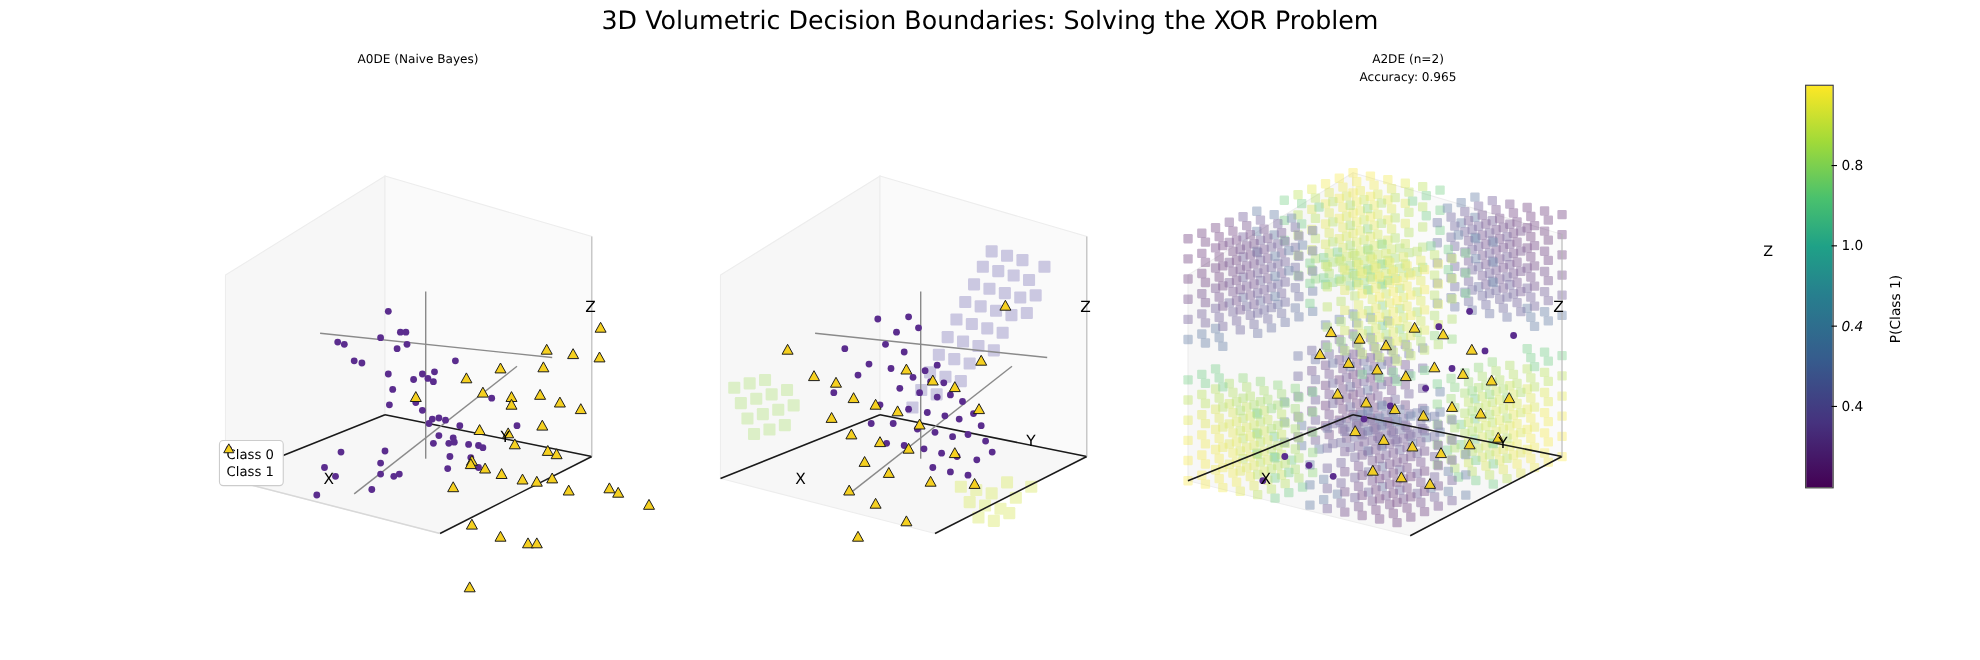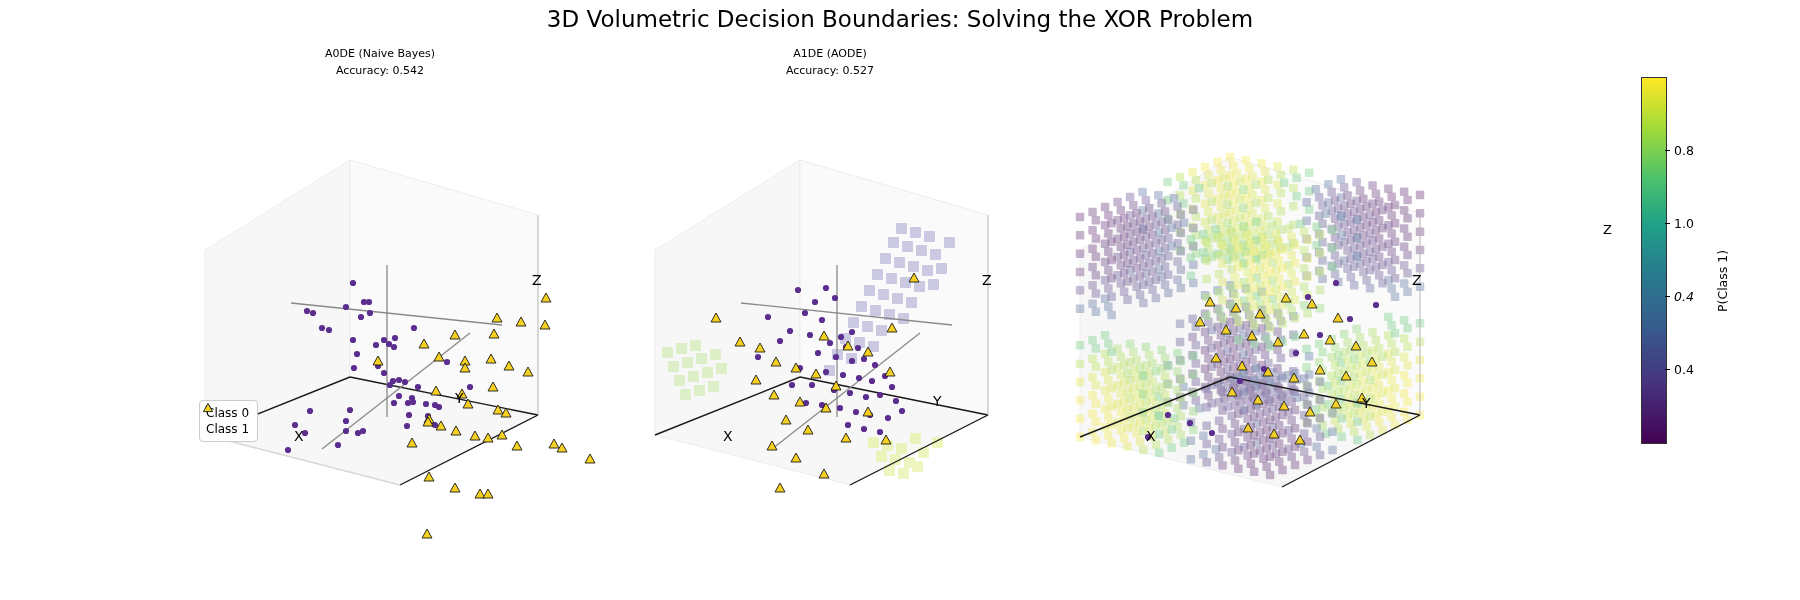--- a/index.html
+++ b/index.html
@@ -27,21 +27,20 @@
 </head>
 <body>
 
 <div class="fig">
 
   <div class="suptitle">3D Volumetric Decision Boundaries: Solving the XOR Problem</div>
 
   <div class="panel" style="left:150px;width:460px;">
     <div class="panel-title">
       <span>A0DE (Naive Bayes)</span>
-      <span class="l2">Accuracy: 0.542</span>
     </div>
     <div class="scene">
       <svg width="460" height="420" viewBox="0 0 460 420">
         <g>
           <polygon points="55,165 200,75 200,292 55,350" fill="#f7f7f7" stroke="#ededed" stroke-width="1"></polygon>
         </g>
         <g>
           <polygon points="200,75 388,130 388,330 200,292" fill="#fafafa" stroke="#ededed" stroke-width="1"></polygon>
         </g>
         <g>
@@ -166,24 +165,20 @@
       <div class="legrow">
         <svg width="16" height="14">
           <polygon points="8,2.5 3.4,10.6 12.6,10.6" fill="#f5d020" stroke="#1a1a1a" stroke-width="0.9" stroke-linejoin="round"></polygon>
         </svg>
         <span class="legtxt">Class 1</span>
       </div>
     </div>
   </div>
 
   <div class="panel" style="left:600px;width:460px;">
-    <div class="panel-title">
-      <span>A1DE (AODE)</span>
-      <span class="l2">Accuracy: 0.527</span>
-    </div>
     <div class="scene">
       <svg width="460" height="420" viewBox="0 0 460 420">
         <polygon points="55,165 200,75 200,292 55,350" fill="#f7f7f7" stroke="#ededed"></polygon>
         <polygon points="200,75 388,130 388,330 200,292" fill="#fafafa" stroke="#ededed"></polygon>
         <polygon points="55,350 200,292 388,330 250,400" fill="#f7f7f7" stroke="#ededed"></polygon>
         <g opacity="0.55">
           <g fill="#c7e9a0">
             <rect x="62" y="262" width="11" height="11" rx="1"></rect>
               <rect x="76" y="258" width="11" height="11" rx="1"></rect>
             <rect x="90" y="255" width="11" height="11" rx="1"></rect>
@@ -338,20 +333,24 @@
           <polygon points="180,398 175,407 185,407"></polygon>
         </g>
       </svg>
       <div class="axlabel" style="left:382px;top:187px;">Z</div>
       <div class="axlabel" style="left:333px;top:308px;">Y</div>
       <div class="axlabel" style="left:123px;top:343px;">X</div>
     </div>
   </div>
 
   <div class="panel" style="left:1050px;width:460px;">
+    <div class="panel-title">
+      <span>A2DE (n=2)</span>
+      <span class="l2">Accuracy: 0.965</span>
+    </div>
     <div class="scene">
       <svg width="460" height="420" viewBox="0 0 460 420">
         <polygon points="30,165 180,72 180,292 30,352" fill="#f7f7f7" stroke="#ededed"></polygon>
         <polygon points="180,72 370,128 370,330 180,292" fill="#fafafa" stroke="#ededed"></polygon>
         <polygon points="30,352 180,292 370,330 232,402" fill="#f7f7f7" stroke="#ededed"></polygon>
         <g opacity="0.62" id="voxgrid">
             <rect x="175.8" y="67.8" width="8.5" height="8.5" rx="1" fill="rgb(248,230,37)" fill-opacity="0.5"></rect>
             <rect x="175.8" y="86.1" width="8.5" height="8.5" rx="1" fill="rgb(245,230,38)" fill-opacity="0.5"></rect>
             <rect x="175.8" y="104.4" width="8.5" height="8.5" rx="1" fill="rgb(238,229,38)" fill-opacity="0.5"></rect>
             <rect x="175.8" y="122.8" width="8.5" height="8.5" rx="1" fill="rgb(219,227,40)" fill-opacity="0.5"></rect>

